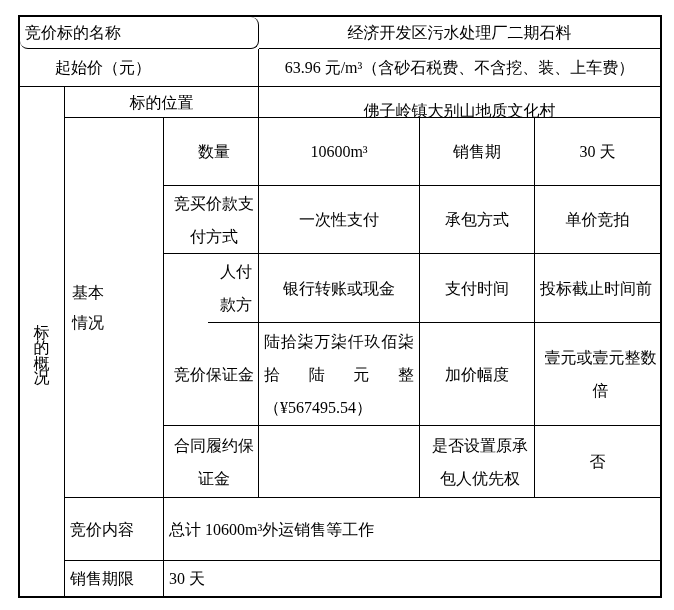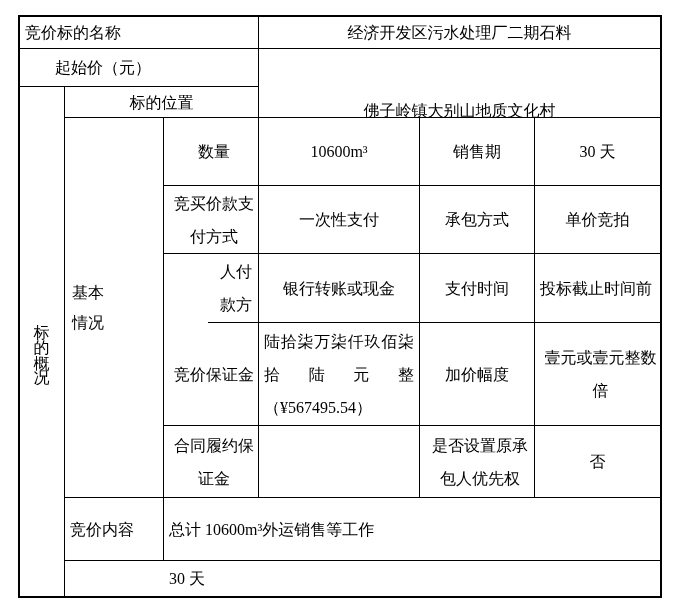--- a/index.html
+++ b/index.html
@@ -69,21 +69,21 @@
     padding-left: 5px;
   }
   .basiccell span {
     display: inline-block;
     width: 36px;
     word-break: break-all;
     text-align: center;
     line-height: 30px;
   }
   
-  .r1l { grid-row: 1; grid-column: 1 / span 3; }
+  .r1l { grid-row: 1; grid-column: 1 / span 3; border-radius: 8px; }
   .r1v { grid-row: 1; grid-column: 4 / span 3; }
   .r2l { grid-row: 2; grid-column: 1 / span 3; }
   .r2v { grid-row: 2; grid-column: 4 / span 3; }
   .colA { grid-row: 3 / span 8; grid-column: 1; }
   .r3l { grid-row: 3; grid-column: 2 / span 2; }
   .r3v { grid-row: 3; grid-column: 4 / span 3; margin-top: 16px; }
   .colB { grid-row: 4 / span 5; grid-column: 2; }
   .r4c3 { grid-row: 4; grid-column: 3; } .r4c4 { grid-row: 4; grid-column: 4; }
   .r4c5 { grid-row: 4; grid-column: 5; } .r4c6 { grid-row: 4; grid-column: 6; }
   .r5c3 { grid-row: 5; grid-column: 3; } .r5c4 { grid-row: 5; grid-column: 4; }
@@ -100,20 +100,21 @@
 </style>
 </head>
 <body>
 
 <div class="tbl">
 
   <div class="c r1l left">竞价标的名称</div>
   <div class="c r1v no-r">经济开发区污水处理厂二期石料</div>
 
   <div class="c r2l indent">起始价（元）</div>
+  <div class="c r2v no-r">63.96 元/m³（含砂石税费、不含挖、装、上车费）</div>
 
   <div class="c colA vertcell no-b">
     <span>标的概况</span>
   </div>
 
   <div class="c r3l">标的位置</div>
   <div class="c r3v no-r">佛子岭镇大别山地质文化村</div>
 
   <div class="c colB basiccell">
     <span>基本情况</span>
@@ -144,15 +145,16 @@
   <div class="c r7c6 no-r pad6">壹元或壹元整数倍</div>
 
   <div class="c r8c3 pad6">合同履约保证金</div>
   <div class="c r8c4"></div>
   <div class="c r8c5 pad6">是否设置原承包人优先权</div>
   <div class="c r8c6 no-r">否</div>
 
   <div class="c r9l left">竞价内容</div>
   <div class="c r9v no-r left">总计 10600m³外运销售等工作</div>
 
+  <div class="c r10l left no-b">销售期限</div>
   <div class="c r10v no-r no-b left">30 天</div>
 
 </div>
 
 </body></html>

